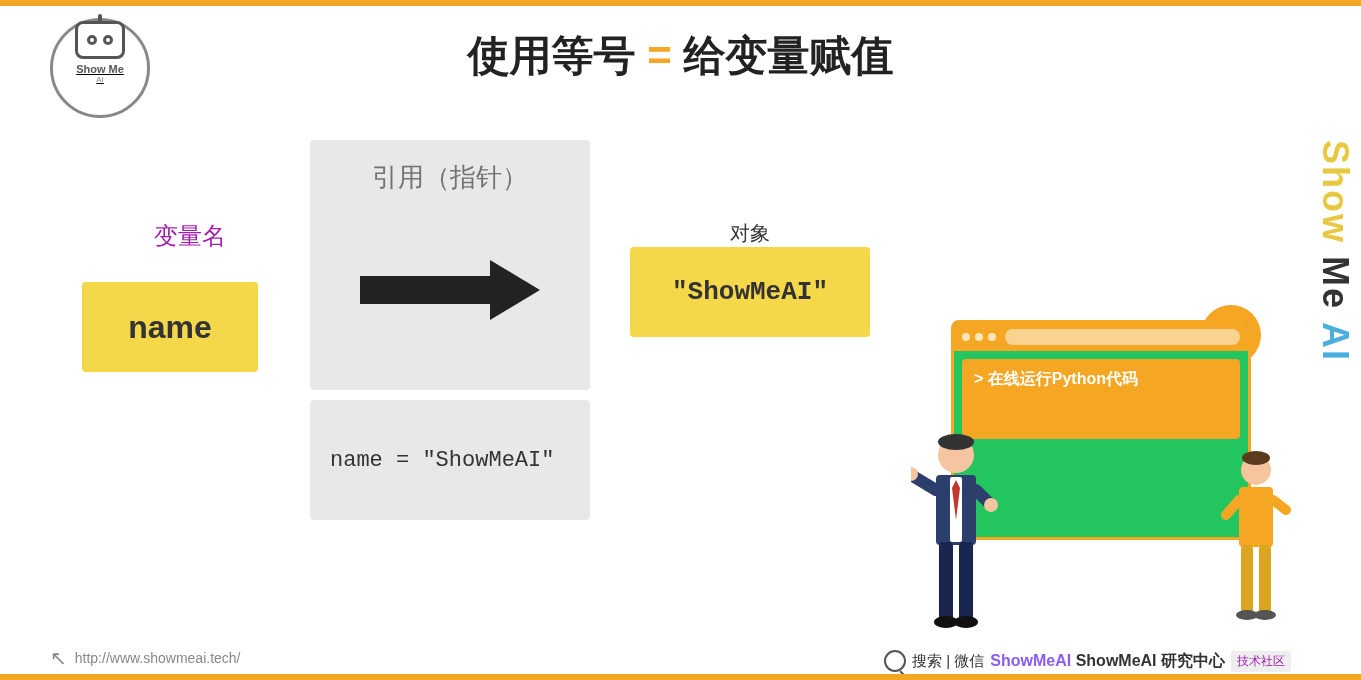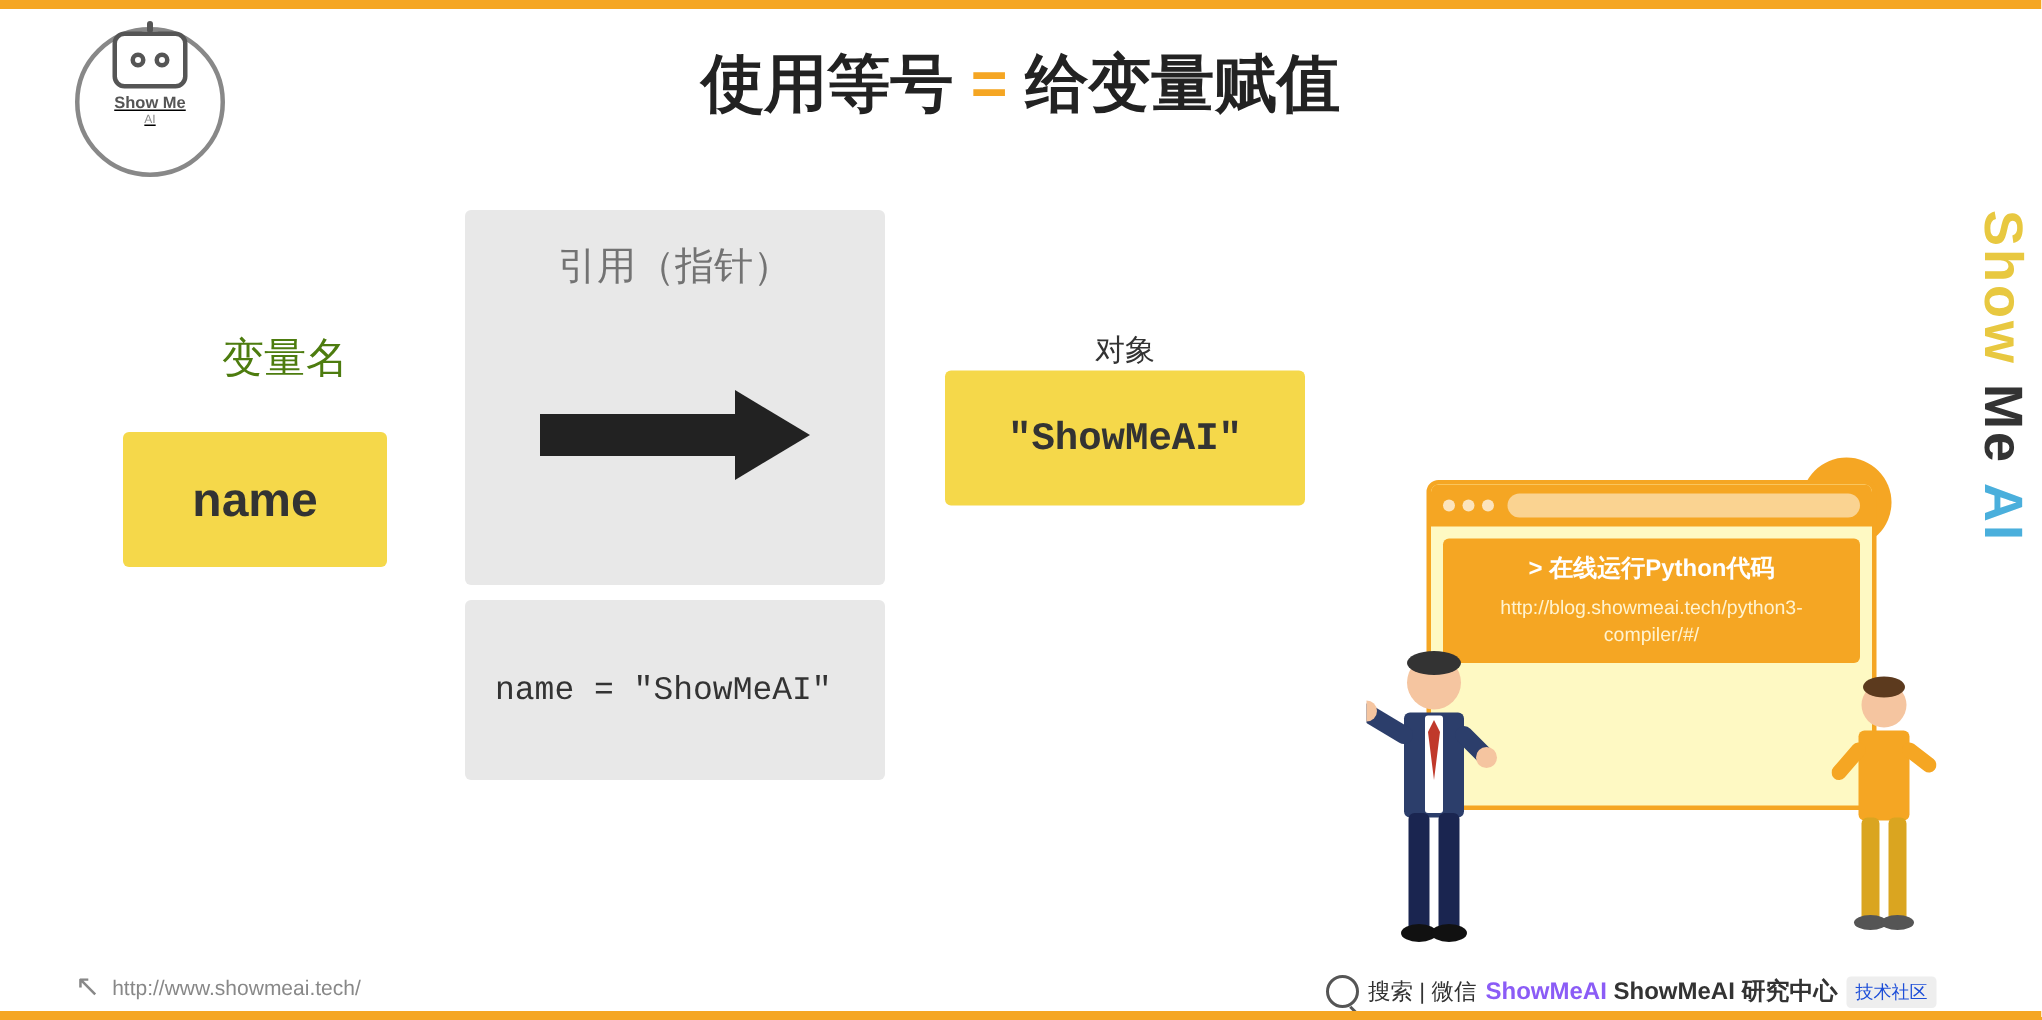--- a/index.html
+++ b/index.html
@@ -137,22 +137,22 @@
     
     .left-section {
       display: flex;
       flex-direction: column;
       align-items: center;
       width: 240px;
       flex-shrink: 0;
     }
 
     .label-text {
-      font-size: 28px;
-      color: #4d7c0f;
+      font-size: 24px;
+      color: #a21caf;
       margin-bottom: 30px;
       margin-top: 80px;
       margin-left: 40px;
     }
 
     .yellow-box {
       background: #f5d84a;
       border: none;
       width: 176px;
       height: 90px;
@@ -285,23 +285,22 @@
 
     
     .browser-mockup {
       position: absolute;
       top: 0;
       left: 40px;
       width: 300px;
       height: 220px;
       border: 3px solid #f5a623;
       border-radius: 8px;
-      background: #fef9c3;
+      background: #22c55e;
       overflow: hidden;
-      text-align: center;
     }
 
     .browser-header {
       background: #f5a623;
       height: 28px;
       display: flex;
       align-items: center;
       padding: 0 8px;
       gap: 5px;
     }
@@ -493,21 +492,20 @@
 
   <div class="browser-mockup">
     <div class="browser-header">
       <div class="browser-dot"></div>
       <div class="browser-dot"></div>
       <div class="browser-dot"></div>
       <div class="browser-url-bar"></div>
     </div>
     <div class="browser-content">
       <div class="browser-content-title">&gt; 在线运行Python代码</div>
-      <div class="browser-content-url">http://blog.showmeai.tech/python3-compiler/#/</div>
     </div>
   </div>
 
   <div class="person-left">
     <svg viewBox="0 0 90 200" class="person-svg">
 
       <circle cx="45" cy="25" r="18" fill="#f5c5a0"></circle>
 
       <ellipse cx="45" cy="12" rx="18" ry="8" fill="#333"></ellipse>
 
@@ -557,16 +555,16 @@
   <span>http://www.showmeai.tech/</span>
 </div>
 
 <div class="bottom-right-bar">
   <div class="search-icon-circle"></div>
   <span>搜索 | 微信</span>
   <span class="bottom-brand">
     <span class="show-me-ai">ShowMeAI</span>
     <span class="rest">ShowMeAI 研究中心</span>
   </span>
-  <span style="font-size:12px;color:#1d4ed8;background:#eee;padding:2px 6px;border-radius:3px;">技术社区</span>
+  <span style="font-size:12px;color:#a21caf;background:#eee;padding:2px 6px;border-radius:3px;">技术社区</span>
 </div>
 
 <div class="bottom-border"></div>
 
 </body></html>

